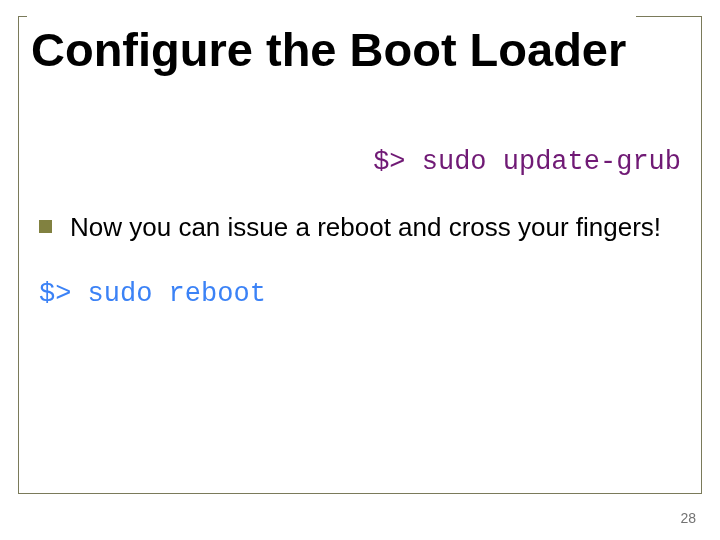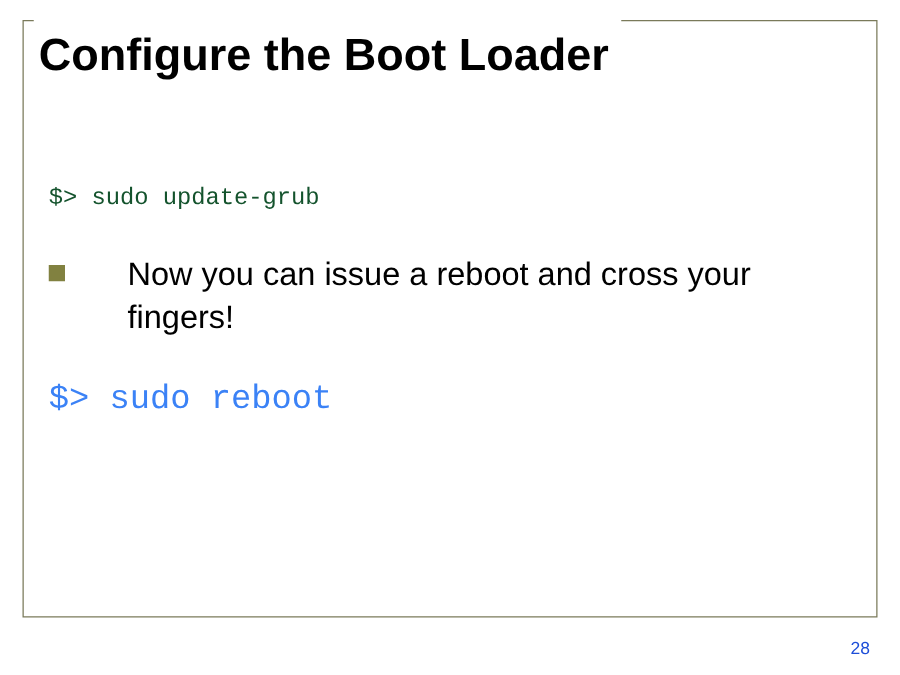--- a/index.html
+++ b/index.html
@@ -21,42 +21,42 @@
     background: #fff;
   }
   .title-box {
     position: absolute;
     top: -2px;
     left: 8px;
     background: #fff;
     padding: 6px 10px 10px 4px;
   }
   .title {
-    font-size: 36px;
+    font-size: 47px;
     font-weight: bold;
     color: #000;
     line-height: 1.25;
   }
   .content {
     position: absolute;
     top: 130px;
     left: 20px;
     right: 20px;
   }
   .cmd {
     font-family: "Courier New", Courier, monospace;
-    font-size: 19px;
-    color: #14532d;
+    font-size: 27px;
+    color: #701a75;
     margin-bottom: 34px;
+    text-align: right;
   }
   .bullet-row {
     display: flex;
     align-items: flex-start;
     margin-bottom: 28px;
-    gap: 32px;
   }
   .bullet {
     width: 13px;
     height: 13px;
     background: #818140;
     flex: 0 0 13px;
     margin-top: 9px;
     margin-right: 18px;
   }
   .bullet-text {
@@ -68,21 +68,21 @@
     font-family: "Courier New", Courier, monospace;
     font-size: 27px;
     color: #3b82f6;
     margin-top: 34px;
   }
   .page-num {
     position: absolute;
     bottom: 14px;
     right: 24px;
     font-size: 14px;
-    color: #1d4ed8;
+    color: #737373;
   }
 </style>
 </head>
 <body>
 
 <div class="frame">
   <div class="title-box">
     <div class="title">Configure the Boot Loader</div>
   </div>
 

